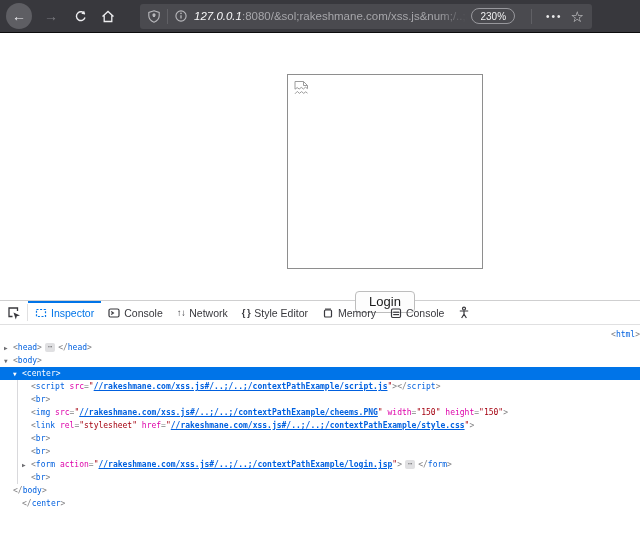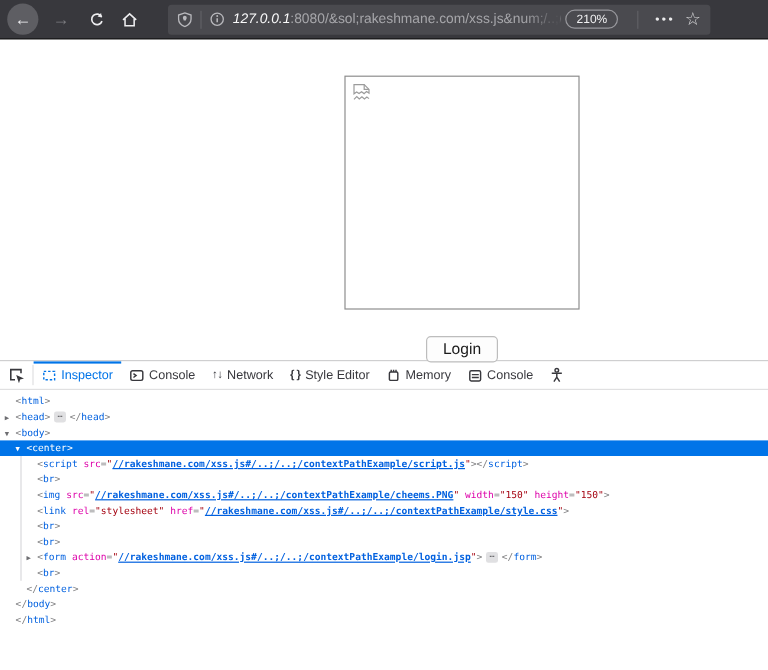--- a/index.html
+++ b/index.html
@@ -39,21 +39,21 @@
   .url-rest { color:#a6a6aa; }
   .zoom-pill {
     flex:none; border:1px solid #98989d; border-radius:10px; padding:1.5px 8px;
     font-size:10px; color:#f1f1f2; margin:0 9px 0 4px;
   }
   .dots { flex:none; color:#ebebec; font-size:10px; letter-spacing:2px; margin:0 8px 0 7px; }
   .star { flex:none; color:#d6d6d8; font-size:15px; line-height:1; }
 
   
   .page { height:267px; background:#fff; }
-  .page-content { width:196px; margin-left:287px; padding-top:30px; text-align:center; }
+  .page-content { width:196px; margin-left:287px; padding-top:41px; text-align:center; }
   .img-box {
     width:196px; height:195px; border:1px solid #8e8e8e; background:#fff;
     text-align:left; padding:5px;
   }
   .login-btn {
     margin-top:22px; display:inline-block;
     border:1px solid #bdbdbd; border-radius:4px; background:#fdfdfd;
     font-size:13px; color:#1b1b1b; padding:2px 13px 3px;
     font-family:"Liberation Sans", sans-serif;
   }
@@ -130,21 +130,21 @@
       <path d="M6 0.8 L11.2 2.5 V5.8 C11.2 8.9 9.2 10.9 6 12.2 C2.8 10.9 0.8 8.9 0.8 5.8 V2.5 Z" fill="none" stroke="#b8b8bc" stroke-width="1.1"></path>
       <path d="M6 3.2 a1.6 1.6 0 0 1 1.6 1.6 c0 1 -0.7 1.3 -0.7 2.3 h-1.8 c0 -1 -0.7 -1.3 -0.7 -2.3 a1.6 1.6 0 0 1 1.6 -1.6 z" fill="#b8b8bc"></path>
     </svg>
     <div class="ub-sep"></div>
     <svg width="12" height="12" viewBox="0 0 12 12">
       <circle cx="6" cy="6" r="5.1" fill="none" stroke="#b8b8bc" stroke-width="1.1"></circle>
       <line x1="6" y1="5.2" x2="6" y2="8.6" stroke="#b8b8bc" stroke-width="1.3"></line>
       <circle cx="6" cy="3.4" r="0.8" fill="#b8b8bc"></circle>
     </svg>
     <div class="url-text"><span class="url-host">127.0.0.1</span><span class="url-rest">:8080/&amp;sol;rakeshmane.com/xss.js&amp;num;/..;/..;/conte</span></div>
-    <div class="zoom-pill">210%</div>
+    <div class="zoom-pill">230%</div>
     <div class="ub-sep"></div>
     <div class="dots">•••</div>
     <div class="star">☆</div>
   </div>
 </div>
 
 <div class="page">
   <div class="page-content">
     <div class="img-box">
       <svg width="17" height="16" viewBox="0 0 17 16">
@@ -220,29 +220,28 @@
               <path d="M1.8 5 H10.2 M6 4.6 V8.2 M6 8.2 L3.6 12 M6 8.2 L8.4 12" fill="none" stroke="currentColor" stroke-width="1.2"></path>
             </svg>
           </span>
         </div>
       </div>
   </div>
 
 
   <div class="markup" id="markup">
     <div class="indent-guide"></div>
-  <div class="mrow" style="padding-left: 13px;"><span class="tk-p">&lt;</span><span class="tk-tag">html</span><span class="tk-p">&gt;</span></div>
+  <div class="mrow" style="padding-left: 13px; text-align: right;"><span class="tk-p">&lt;</span><span class="tk-tag">html</span><span class="tk-p">&gt;</span></div>
       <div class="mrow" style="padding-left: 4px;"><span class="arr">▶</span><span class="tk-p">&lt;</span><span class="tk-tag">head</span><span class="tk-p">&gt;</span><span class="tk-badge">⋯</span><span class="tk-p">&lt;/</span><span class="tk-tag">head</span><span class="tk-p">&gt;</span></div>
       <div class="mrow" style="padding-left: 4px;"><span class="arr">▼</span><span class="tk-p">&lt;</span><span class="tk-tag">body</span><span class="tk-p">&gt;</span></div>
       <div class="mrow selected" style="padding-left: 13px;"><span class="arr">▼</span><span class="tk-p">&lt;</span><span class="tk-tag">center</span><span class="tk-p">&gt;</span></div>
       <div class="mrow" style="padding-left: 31px;"><span class="tk-p">&lt;</span><span class="tk-tag">script</span><span class="tk-t"> </span><span class="tk-attr">src</span><span class="tk-p">=</span><span class="tk-val">"</span><span class="tk-link">//rakeshmane.com/xss.js#/..;/..;/contextPathExample/script.js</span><span class="tk-val">"</span><span class="tk-p">&gt;&lt;/</span><span class="tk-tag">script</span><span class="tk-p">&gt;</span></div>
       <div class="mrow" style="padding-left: 31px;"><span class="tk-p">&lt;</span><span class="tk-tag">br</span><span class="tk-p">&gt;</span></div>
       <div class="mrow" style="padding-left: 31px;"><span class="tk-p">&lt;</span><span class="tk-tag">img</span><span class="tk-t"> </span><span class="tk-attr">src</span><span class="tk-p">=</span><span class="tk-val">"</span><span class="tk-link">//rakeshmane.com/xss.js#/..;/..;/contextPathExample/cheems.PNG</span><span class="tk-val">"</span><span class="tk-t"> </span><span class="tk-attr">width</span><span class="tk-p">=</span><span class="tk-val">"150"</span><span class="tk-t"> </span><span class="tk-attr">height</span><span class="tk-p">=</span><span class="tk-val">"150"</span><span class="tk-p">&gt;</span></div>
       <div class="mrow" style="padding-left: 31px;"><span class="tk-p">&lt;</span><span class="tk-tag">link</span><span class="tk-t"> </span><span class="tk-attr">rel</span><span class="tk-p">=</span><span class="tk-val">"stylesheet"</span><span class="tk-t"> </span><span class="tk-attr">href</span><span class="tk-p">=</span><span class="tk-val">"</span><span class="tk-link">//rakeshmane.com/xss.js#/..;/..;/contextPathExample/style.css</span><span class="tk-val">"</span><span class="tk-p">&gt;</span></div>
       <div class="mrow" style="padding-left: 31px;"><span class="tk-p">&lt;</span><span class="tk-tag">br</span><span class="tk-p">&gt;</span></div>
       <div class="mrow" style="padding-left: 31px;"><span class="tk-p">&lt;</span><span class="tk-tag">br</span><span class="tk-p">&gt;</span></div>
       <div class="mrow" style="padding-left: 22px;"><span class="arr">▶</span><span class="tk-p">&lt;</span><span class="tk-tag">form</span><span class="tk-t"> </span><span class="tk-attr">action</span><span class="tk-p">=</span><span class="tk-val">"</span><span class="tk-link">//rakeshmane.com/xss.js#/..;/..;/contextPathExample/login.jsp</span><span class="tk-val">"</span><span class="tk-p">&gt;</span><span class="tk-badge">⋯</span><span class="tk-p">&lt;/</span><span class="tk-tag">form</span><span class="tk-p">&gt;</span></div>
       <div class="mrow" style="padding-left: 31px;"><span class="tk-p">&lt;</span><span class="tk-tag">br</span><span class="tk-p">&gt;</span></div>
+      <div class="mrow" style="padding-left: 13px;"><span class="tk-p">&lt;/</span><span class="tk-tag">body</span><span class="tk-p">&gt;</span></div>
       <div class="mrow" style="padding-left: 22px;"><span class="tk-p">&lt;/</span><span class="tk-tag">center</span><span class="tk-p">&gt;</span></div>
-      <div class="mrow" style="padding-left: 13px;"><span class="tk-p">&lt;/</span><span class="tk-tag">body</span><span class="tk-p">&gt;</span></div>
-      <div class="mrow" style="padding-left: 13px;"><span class="tk-p">&lt;/</span><span class="tk-tag">html</span><span class="tk-p">&gt;</span></div>
     </div>
 </div>
 
 </body></html>

